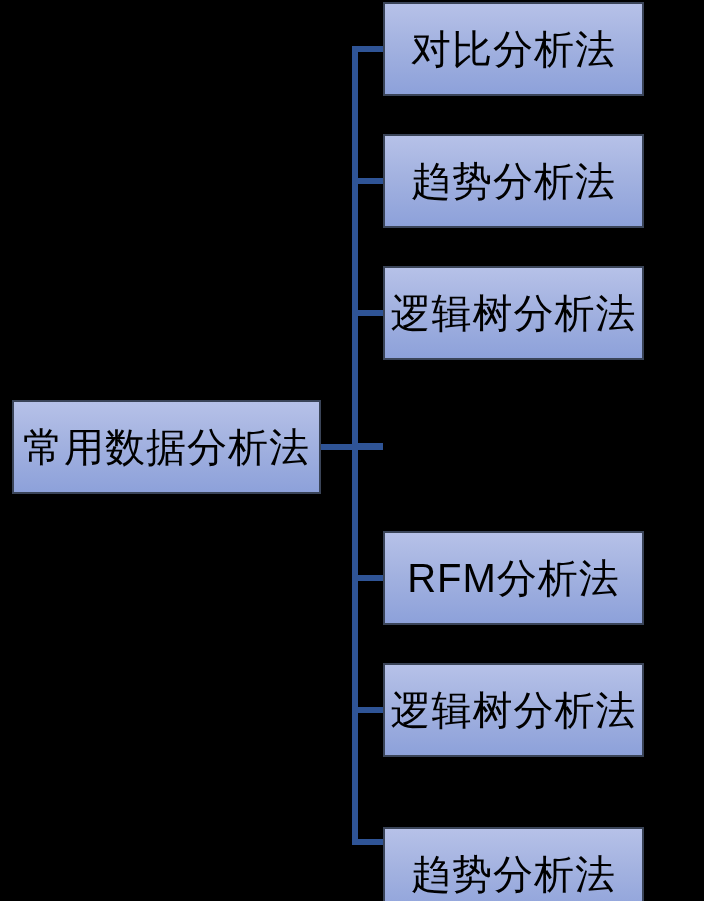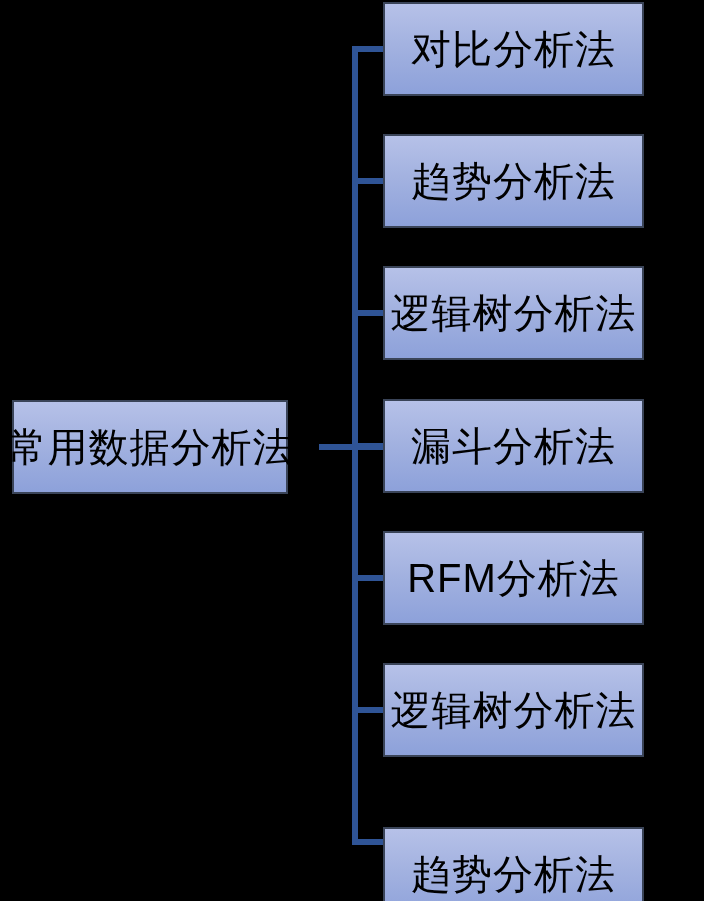--- a/index.html
+++ b/index.html
@@ -25,21 +25,21 @@
     align-items: center;
     justify-content: center;
     font-size: 40px;
     line-height: 1;
     white-space: nowrap;
     letter-spacing: 1px;
   }
   .node.root {
     left: 12px;
     top: 400px;
-    width: 276px;
+    width: 309px;
     height: 94px;
   }
   .node.child {
     left: 383px;
     width: 261px;
     height: 94px;
   }
   .connector {
     position: absolute;
     background: #2f5496;
@@ -83,23 +83,20 @@
 
   <div class="node child" style="top:2px">
     <span>对比分析法</span>
   </div>
   <div class="node child" style="top:134px">
     <span>趋势分析法</span>
   </div>
   <div class="node child" style="top:266px">
     <span>逻辑树分析法</span>
   </div>
-  <div class="node child" style="top:399px">
-    <span>漏斗分析法</span>
-  </div>
   <div class="node child" style="top:663px">
     <span>逻辑树分析法</span>
   </div>
   <div class="node child" style="top:531px">
     <span>RFM分析法</span>
   </div>
   <div class="node child" style="top:827px">
     <span>趋势分析法</span>
   </div>
 

